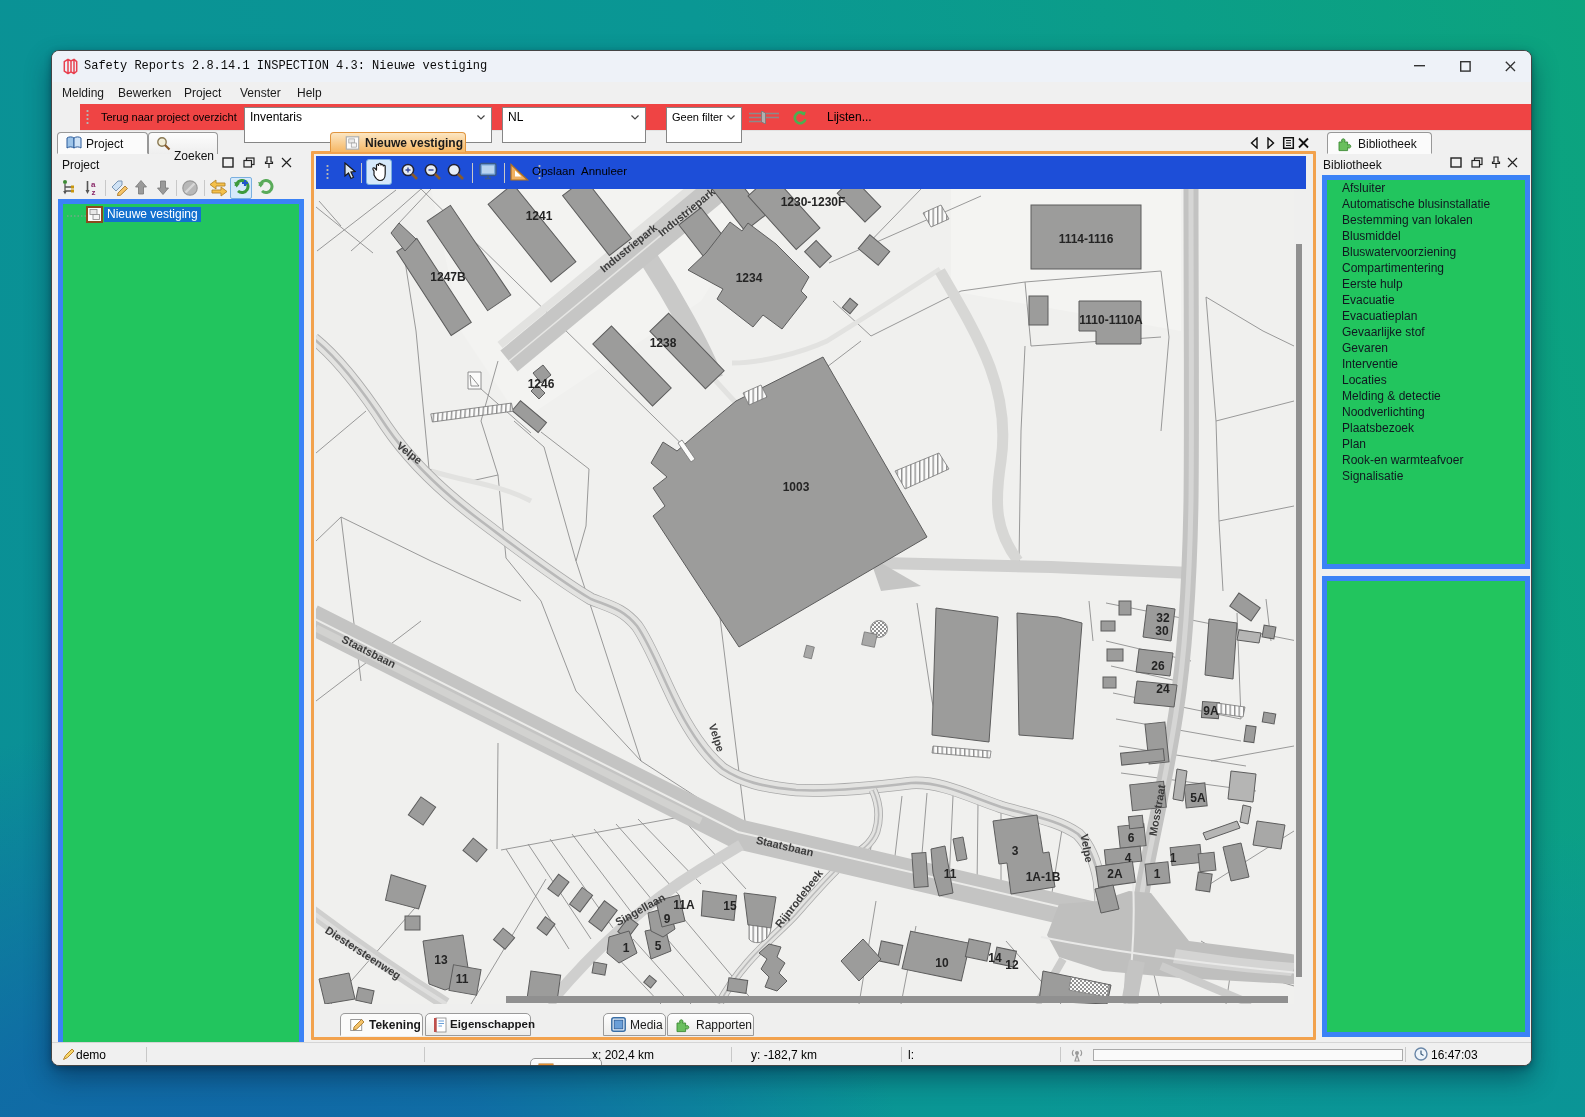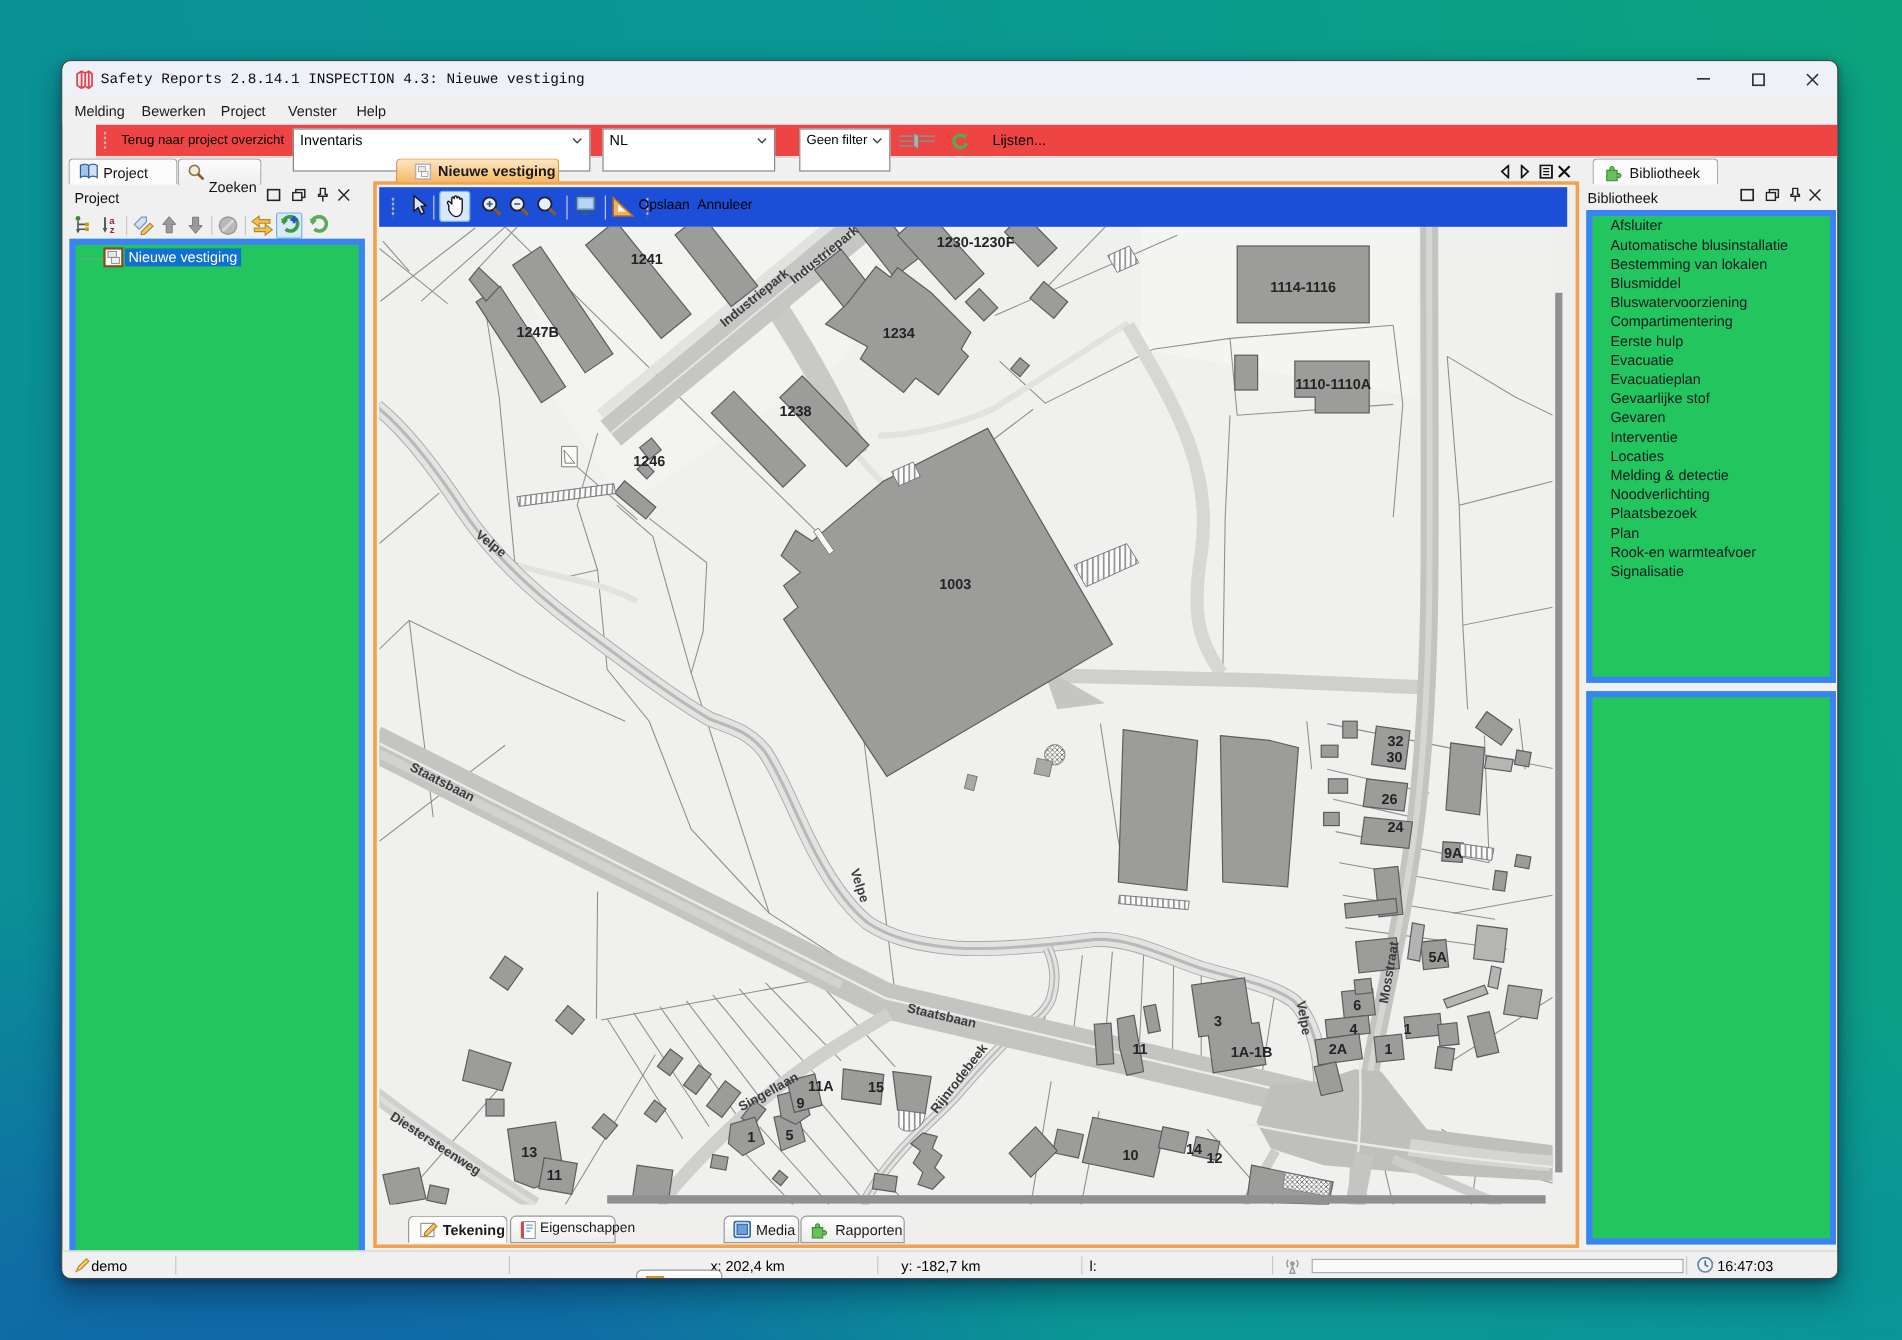--- a/index.html
+++ b/index.html
@@ -585,21 +585,21 @@
   <div class="abs" style="left:1244px;top:193px;width:6px;height:733px;background:#909090;"></div>
   <div class="abs" style="left:454px;top:945px;width:782px;height:7px;background:#909090;"></div>
 
   <div class="btab active" style="left:288px;width:83px;">
     <svg class="ico" style="left:9px;top:4px" width="15" height="14" viewBox="0 0 15 14">
       <rect x="0.7" y="1.5" width="11" height="11" fill="#fff" stroke="#999" stroke-width="1"></rect>
       <path d="M4 9 L11.5 1.5 L14 4 L6.5 11.2 L3.5 12 Z" fill="#f5c46a" stroke="#a97b2c" stroke-width="0.9"></path>
     </svg>
     <span style="position:absolute;left:28px;top:4px">Tekening</span>
   </div>
-  <div class="btab" style="left:373px;width:88px;">
+  <div class="btab" style="left:373px;width:106px;font-weight:bold;">
     <svg class="ico" style="left:7px;top:3px" width="14" height="16" viewBox="0 0 14 16">
       <rect x="3" y="1" width="10" height="14" fill="#fff" stroke="#888" stroke-width="0.8"></rect>
       <rect x="1" y="1" width="2.6" height="14" fill="#c0504d"></rect>
       <path d="M5.5 4 H11 M5.5 6.5 H11 M5.5 9 H9" stroke="#6a9fd8" stroke-width="1"></path>
     </svg>
     <span style="position:absolute;left:24px;top:4px;font-size:11.5px">Eigenschappen</span>
   </div>
   <div class="btab" style="left:478px;width:72px;margin-top:45px;">
     <svg class="ico" style="left:7px;top:3px" width="16" height="16" viewBox="0 0 16 16">
       <rect x="1" y="2" width="14" height="9" fill="#f5b763" stroke="#b07020" stroke-width="1"></rect>

